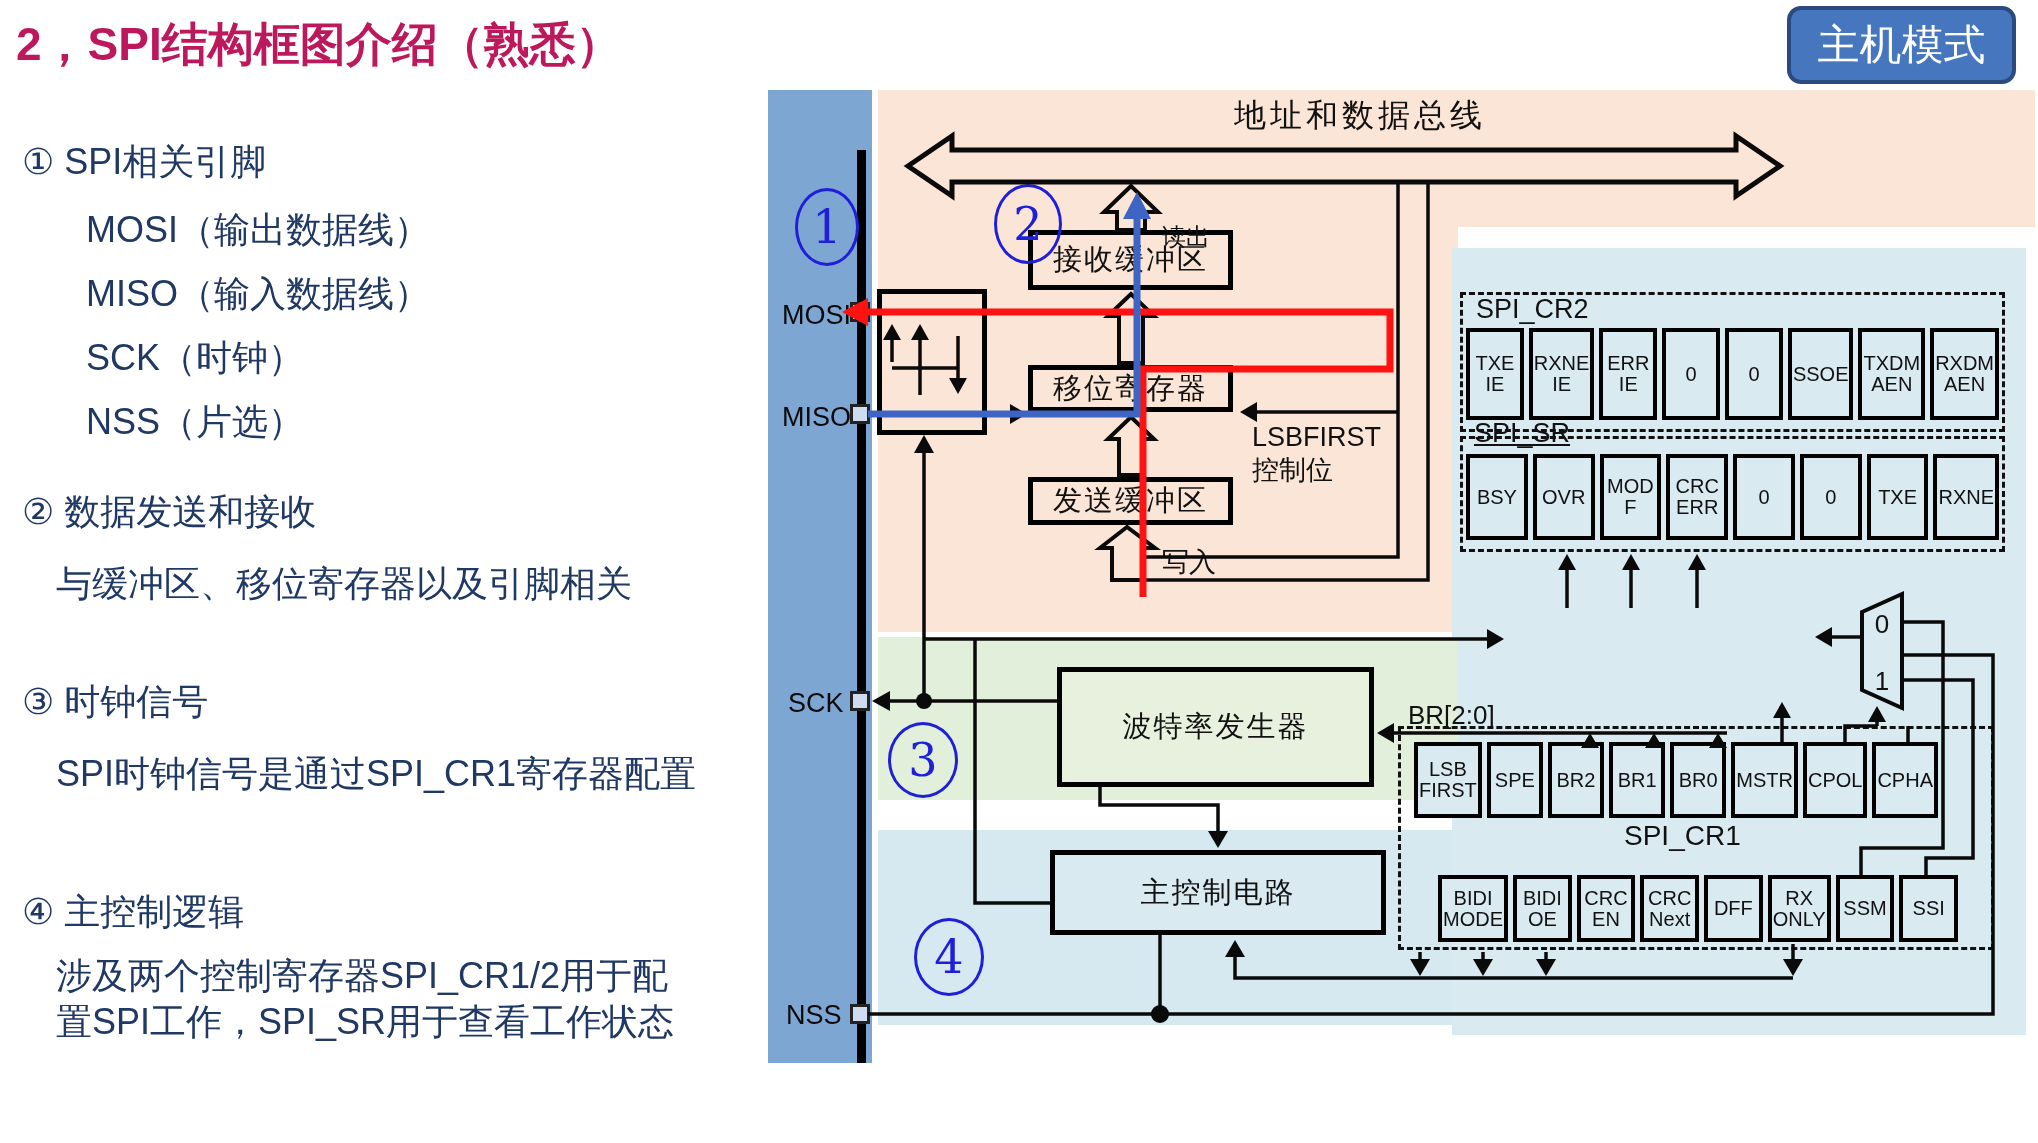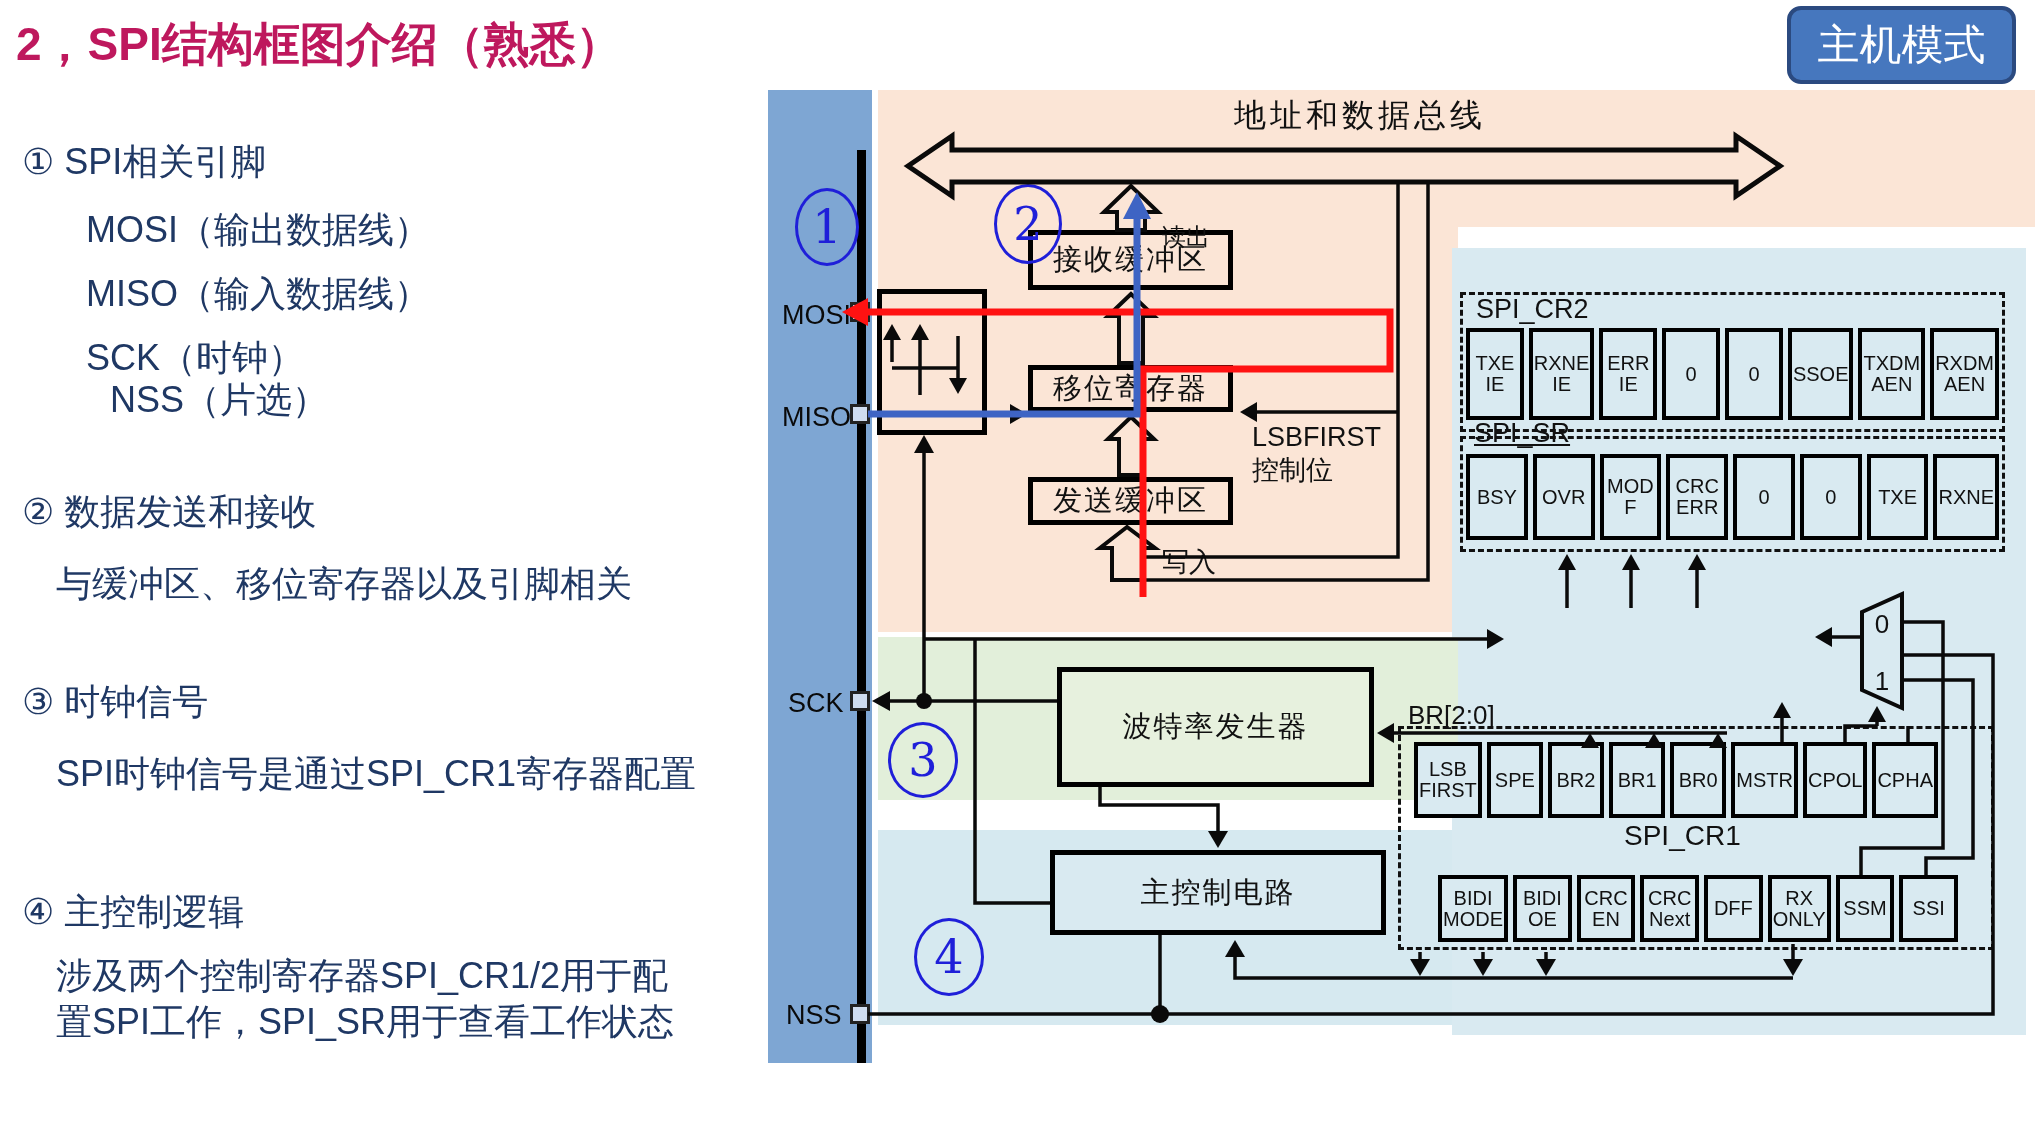--- a/index.html
+++ b/index.html
@@ -48,21 +48,21 @@
 
 <div id="canvas">
 
   <div class="abs title">2，SPI结构框图介绍（熟悉）</div>
   <div class="abs badge">主机模式</div>
 
   <div class="abs oline" style="left:22px;top:138px;">① SPI相关引脚</div>
   <div class="abs oline" style="left:86px;top:206px;">MOSI（输出数据线）</div>
   <div class="abs oline" style="left:86px;top:334px;">SCK（时钟）</div>
   <div class="abs oline" style="left:86px;top:270px;">MISO（输入数据线）</div>
-  <div class="abs oline" style="left:86px;top:376px;margin-left:24px;">NSS（片选）</div>
+  <div class="abs oline" style="left:86px;top:398px;">NSS（片选）</div>
   <div class="abs oline" style="left:22px;top:488px;">② 数据发送和接收</div>
   <div class="abs oline" style="left:56px;top:560px;">与缓冲区、移位寄存器以及引脚相关</div>
   <div class="abs oline" style="left:22px;top:678px;">③ 时钟信号</div>
   <div class="abs oline" style="left:56px;top:750px;">SPI时钟信号是通过SPI_CR1寄存器配置</div>
   <div class="abs oline" style="left:22px;top:888px;">④ 主控制逻辑</div>
   <div class="abs oline" style="left:56px;top:952px;">涉及两个控制寄存器SPI_CR1/2用于配</div>
   <div class="abs oline" style="left:56px;top:998px;">置SPI工作，SPI_SR用于查看工作状态</div>
 
   <div class="zone strip"></div>
   <div class="zone z-orange-main"></div>

